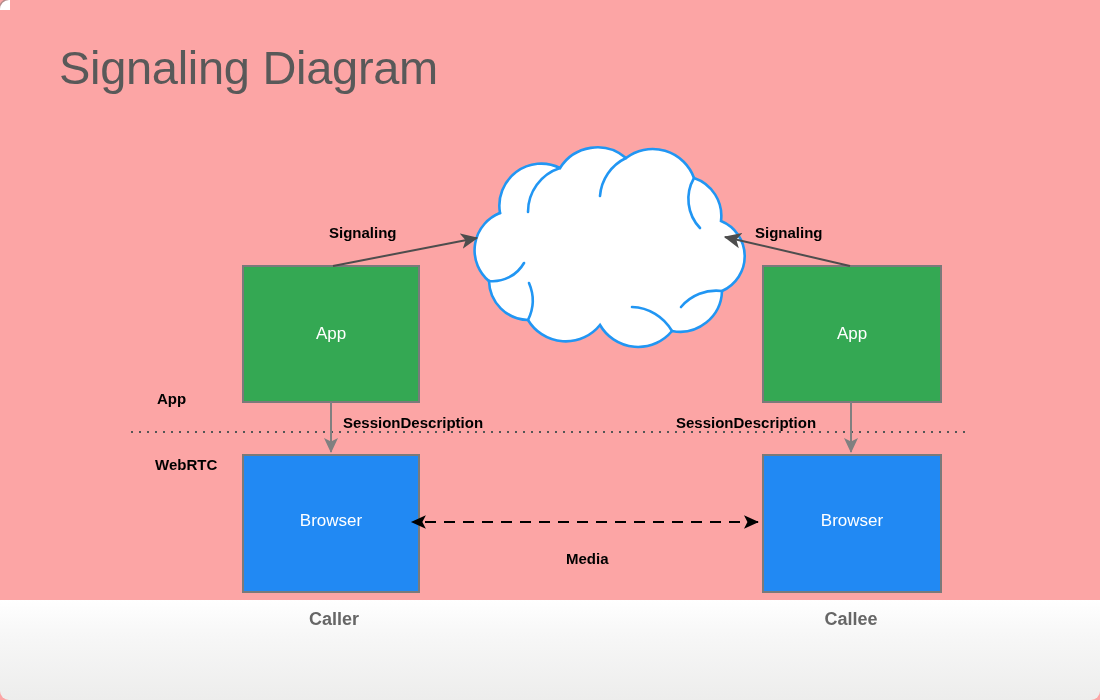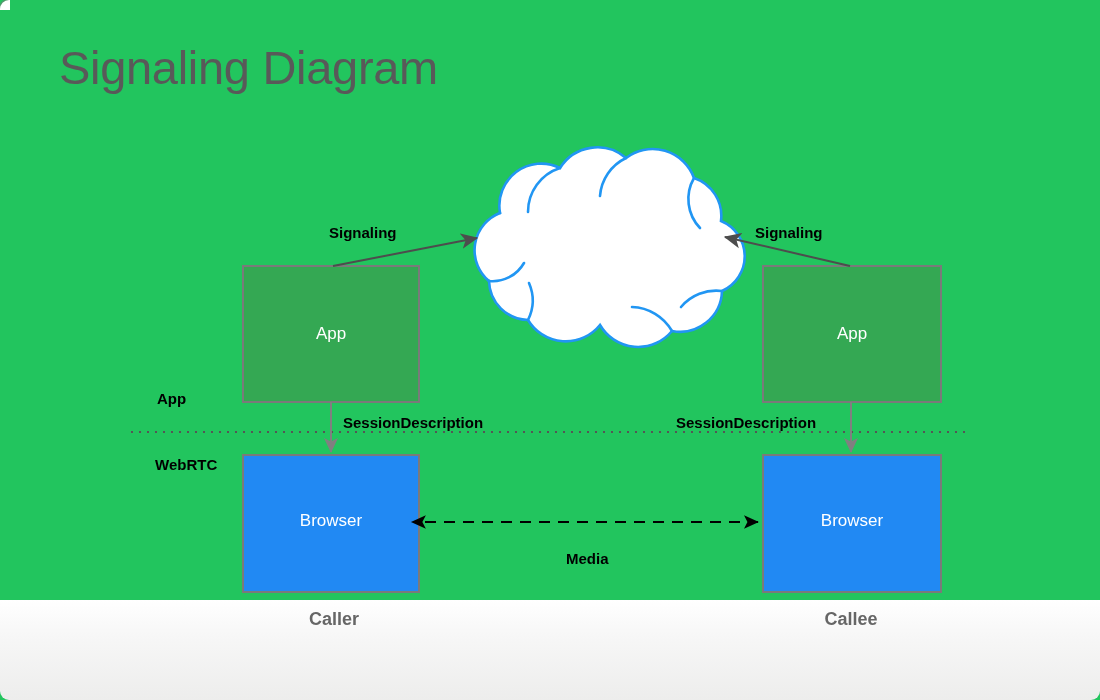--- a/index.html
+++ b/index.html
@@ -5,21 +5,21 @@
   html, body {
     margin: 0;
     padding: 0;
     background: #ffffff;
   }
   #slide {
     position: relative;
     width: 1100px;
     height: 700px;
     overflow: hidden;
-    background: #22c55e;
+    background: #fca5a5;
     font-family: "Liberation Sans", sans-serif;
   }
   
   #bottom-band {
     position: absolute;
     left: 0;
     top: 600px;
     width: 1100px;
     height: 100px;
     background: linear-gradient(to bottom, #ffffff 0%, #f7f7f7 35%, #ededec 100%);

